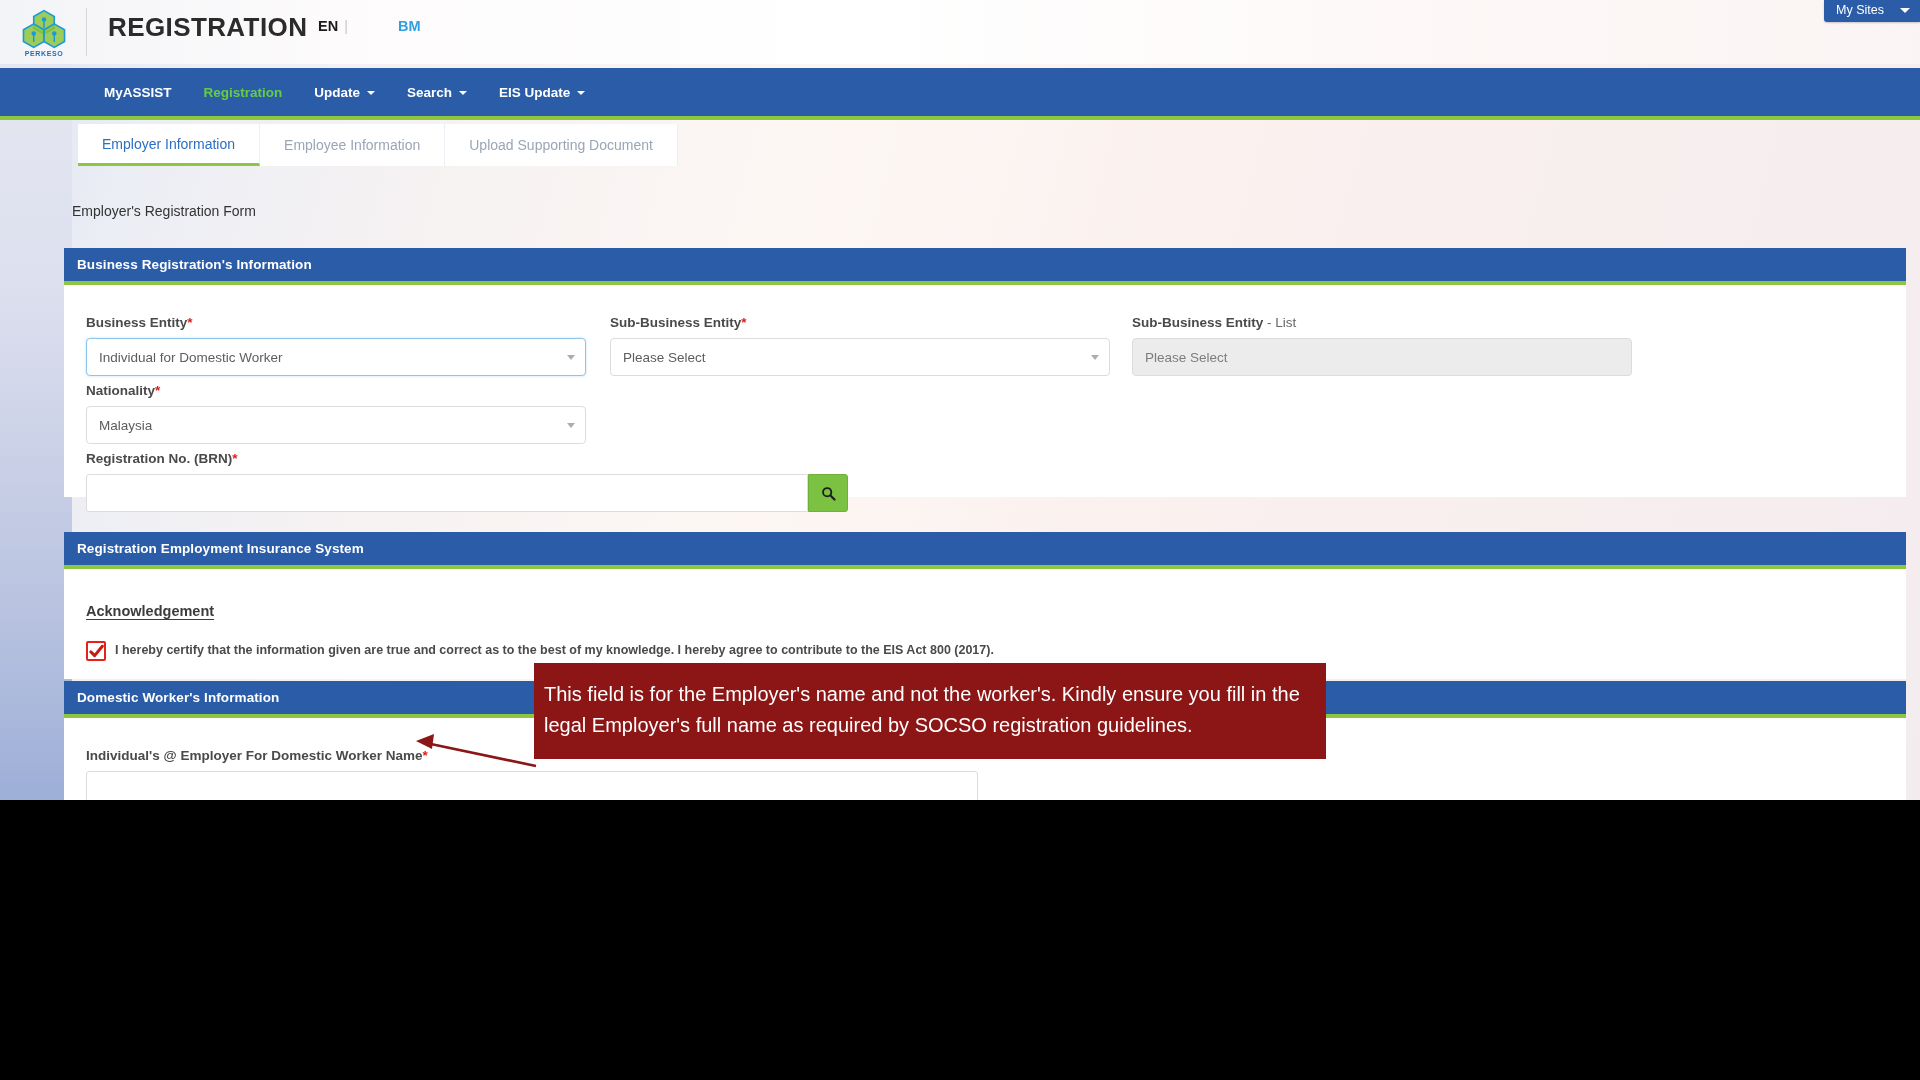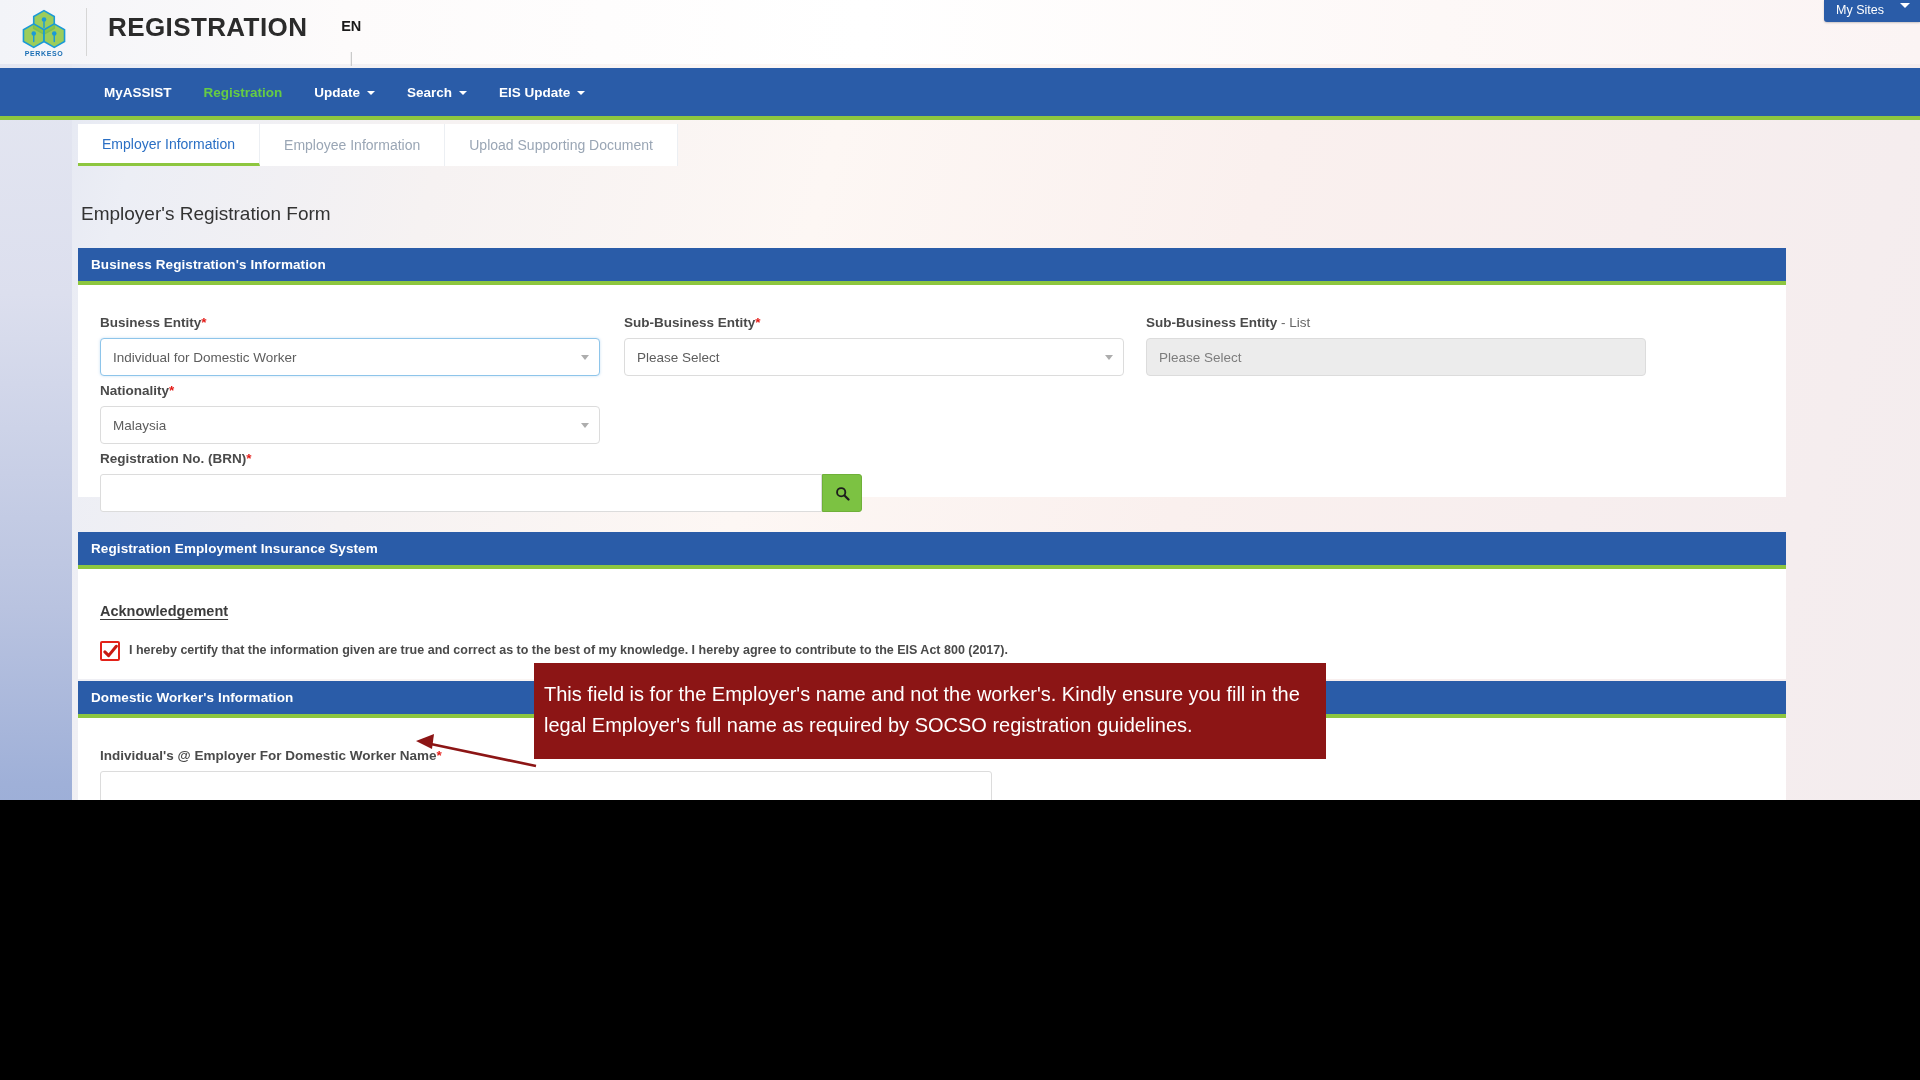--- a/index.html
+++ b/index.html
@@ -48,31 +48,31 @@
   .header-divider {
     position: absolute; left: 86px; top: 8px; width: 1px; height: 48px;
     background: #d6d6d6;
   }
   .app-title {
     position: absolute; left: 108px; top: 12px;
     font-size: 26px; font-weight: bold; color: #2b2b2b; letter-spacing: .4px;
   }
   .lang {
     position: absolute; left: 318px; top: 18px;
-    font-size: 14.5px; font-weight: bold; display: flex; align-items: center; gap: 16px; flex-direction: column;
+    font-size: 14.5px; font-weight: bold; display: flex; align-items: flex-start; gap: 0;
   }
   .lang .en { color: #1a1a1a; }
   .lang .sep { color: #c9c9c9; margin: 0 6px; font-weight: normal; }
   .lang .bm { color: #2f9fe0; margin-left: 44px; }
 
   .mysites {
     position: absolute; right: 0; top: 0;
     background: #2a5ca8; color: #fff;
     font-size: 12.5px; padding: 3px 10px 5px 12px;
-    display: flex; align-items: flex-start; gap: 16px;
+    display: flex; align-items: center; gap: 16px;
     border-radius: 0 0 0 3px;
     box-shadow: 0 1px 2px rgba(0,0,0,.2);
   }
   .mysites .caret {
     width: 0; height: 0; border-left: 5px solid transparent;
     border-right: 5px solid transparent; border-top: 5px solid #fff;
   }
 
   
   .navbar {
@@ -109,25 +109,25 @@
     color: #2a6fc4; border-bottom: 3px solid #8dc63f;
     background: #ffffff;
   }
 
   
   .content {
     position: absolute; left: 0; top: 167px; width: 1920px; height: 634px;
     background: transparent;
   }
   .form-title {
-    position: absolute; left: 81px; top: 36px;
-    font-size: 19px; color: #333; font-weight: normal;
-  }
-
-  .panel { position: absolute; left: 78px; width: 1708px; }
+    position: absolute; left: 72px; top: 36px;
+    font-size: 14px; color: #333; font-weight: normal;
+  }
+
+  .panel { position: absolute; left: 64px; width: 1842px; }
 
   .section-head {
     background: #2a5ca8; color: #fff;
     font-size: 13.5px; font-weight: bold;
     padding: 9px 12px 9px 13px;
     border-bottom: 4px solid #8dc63f;
     letter-spacing: .1px;
   }
   .section-body { background: #fff; padding: 4px; }
 

